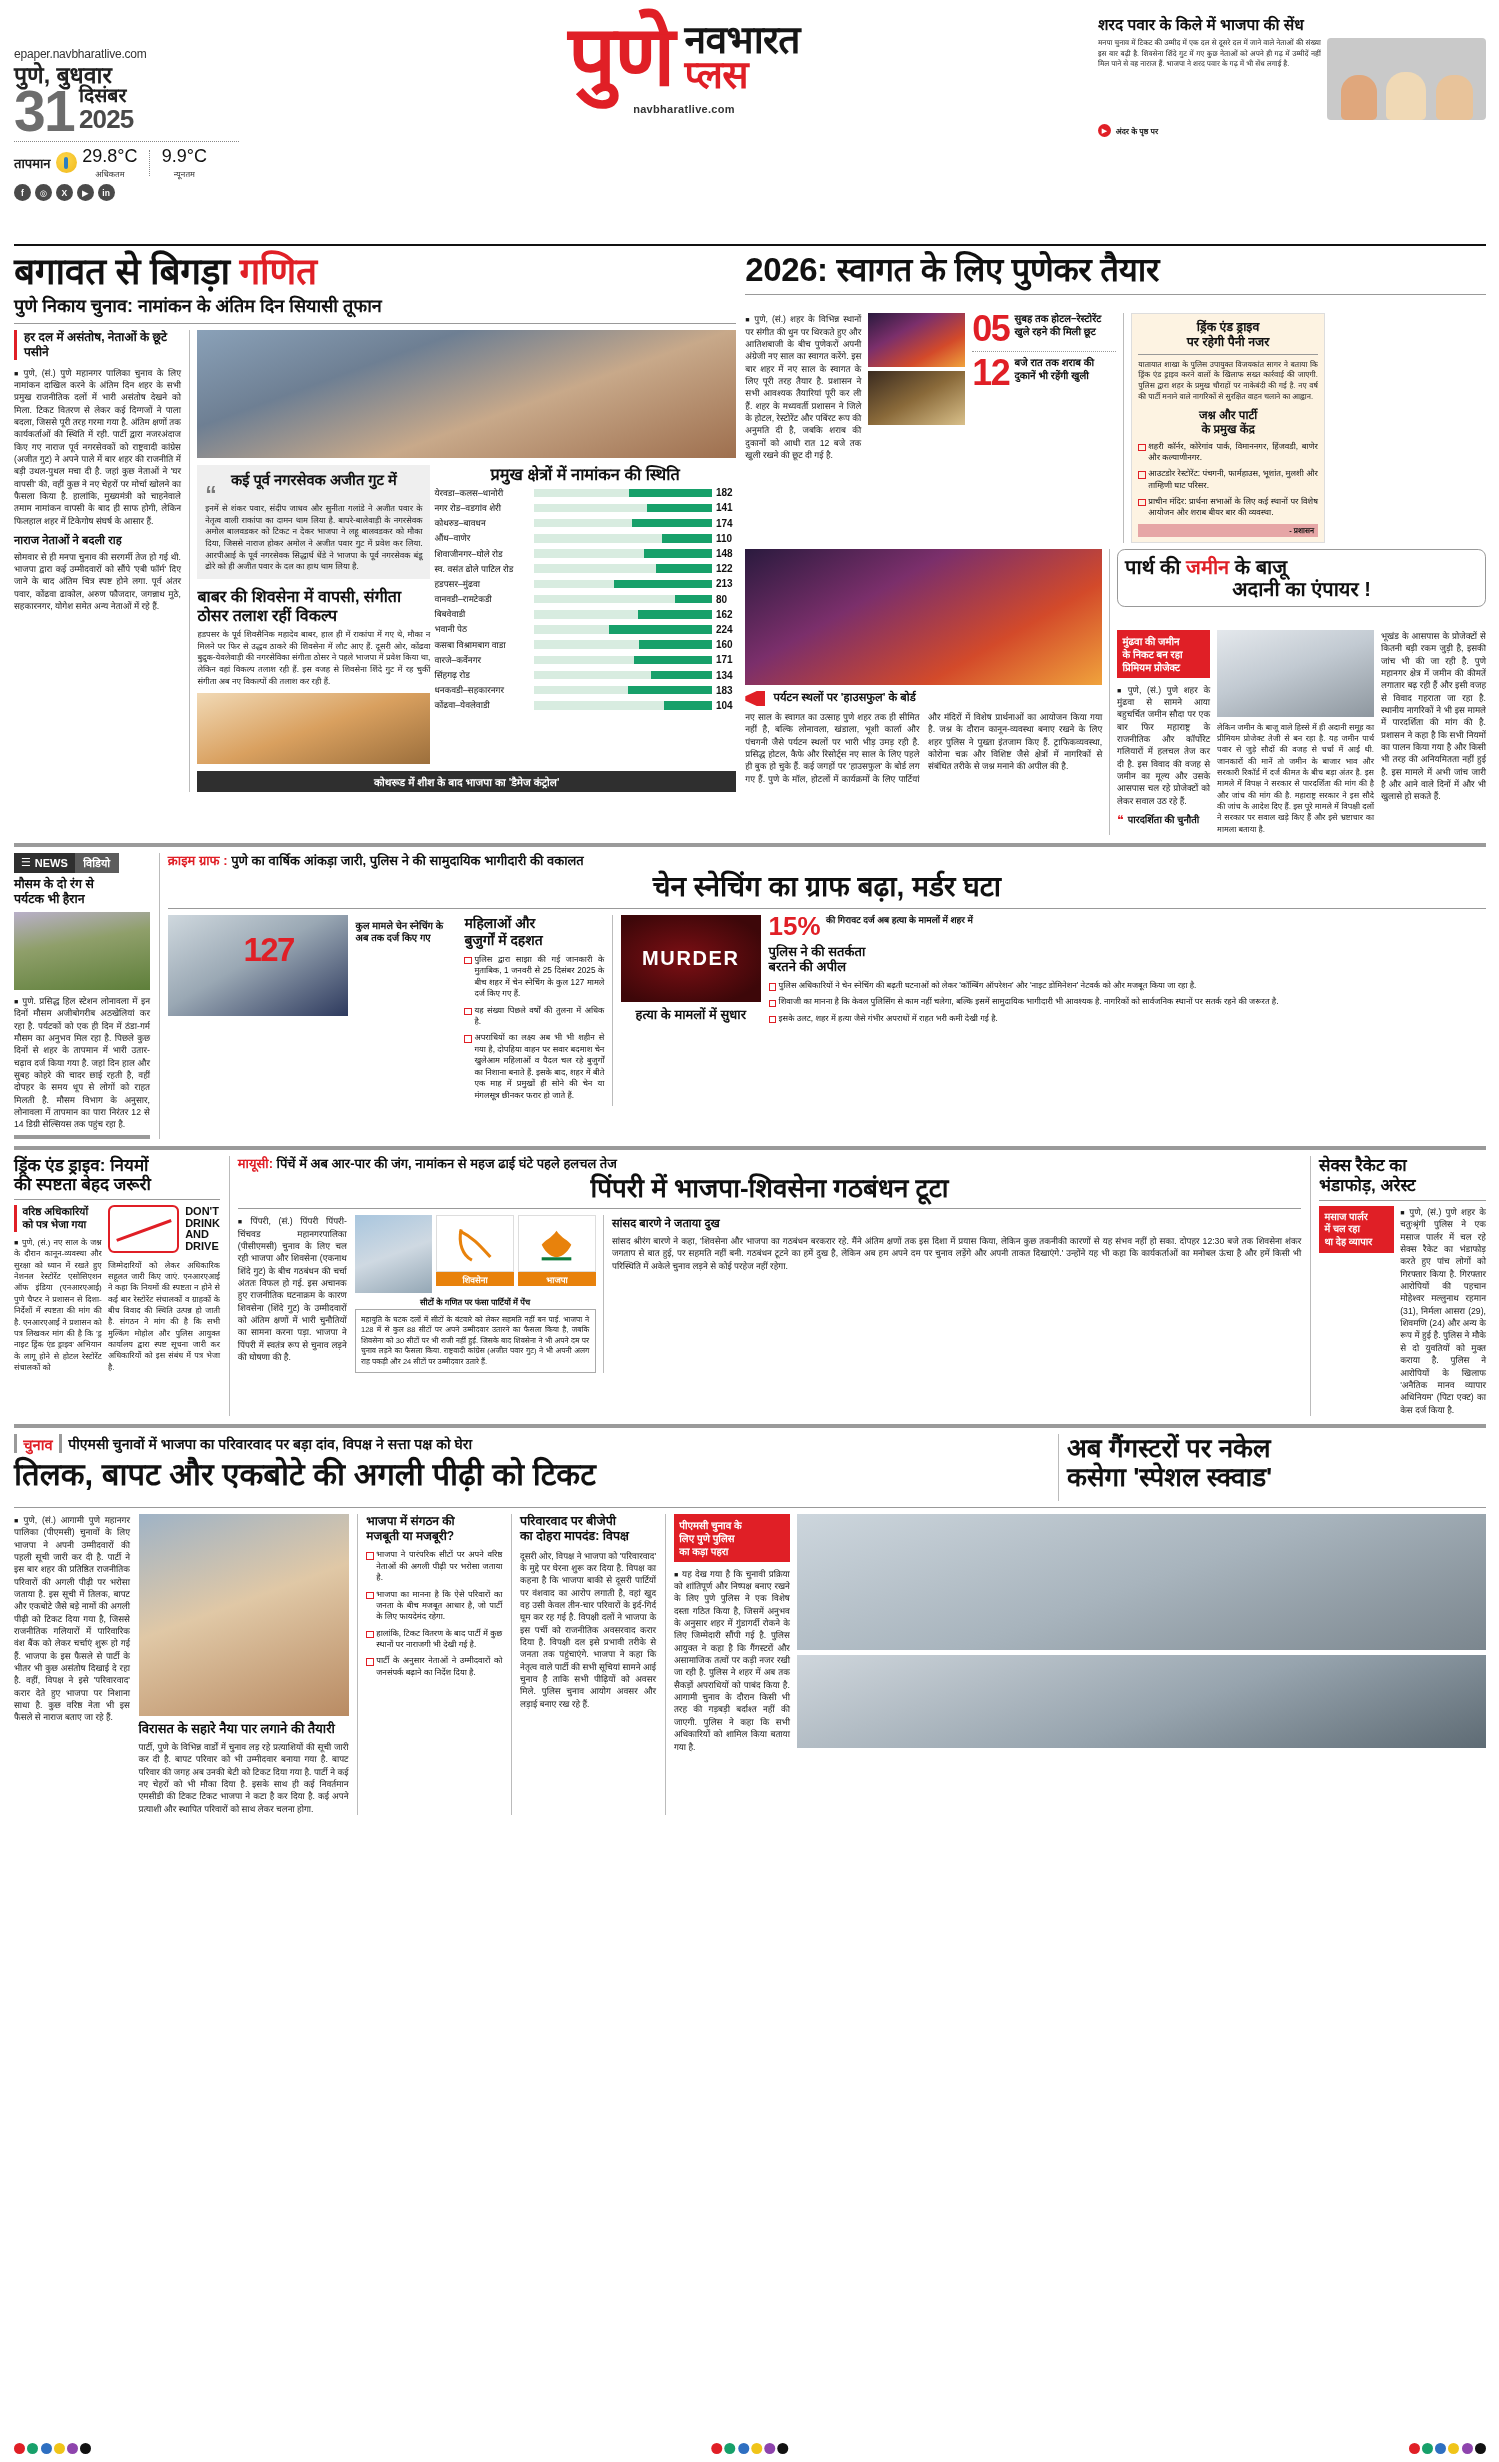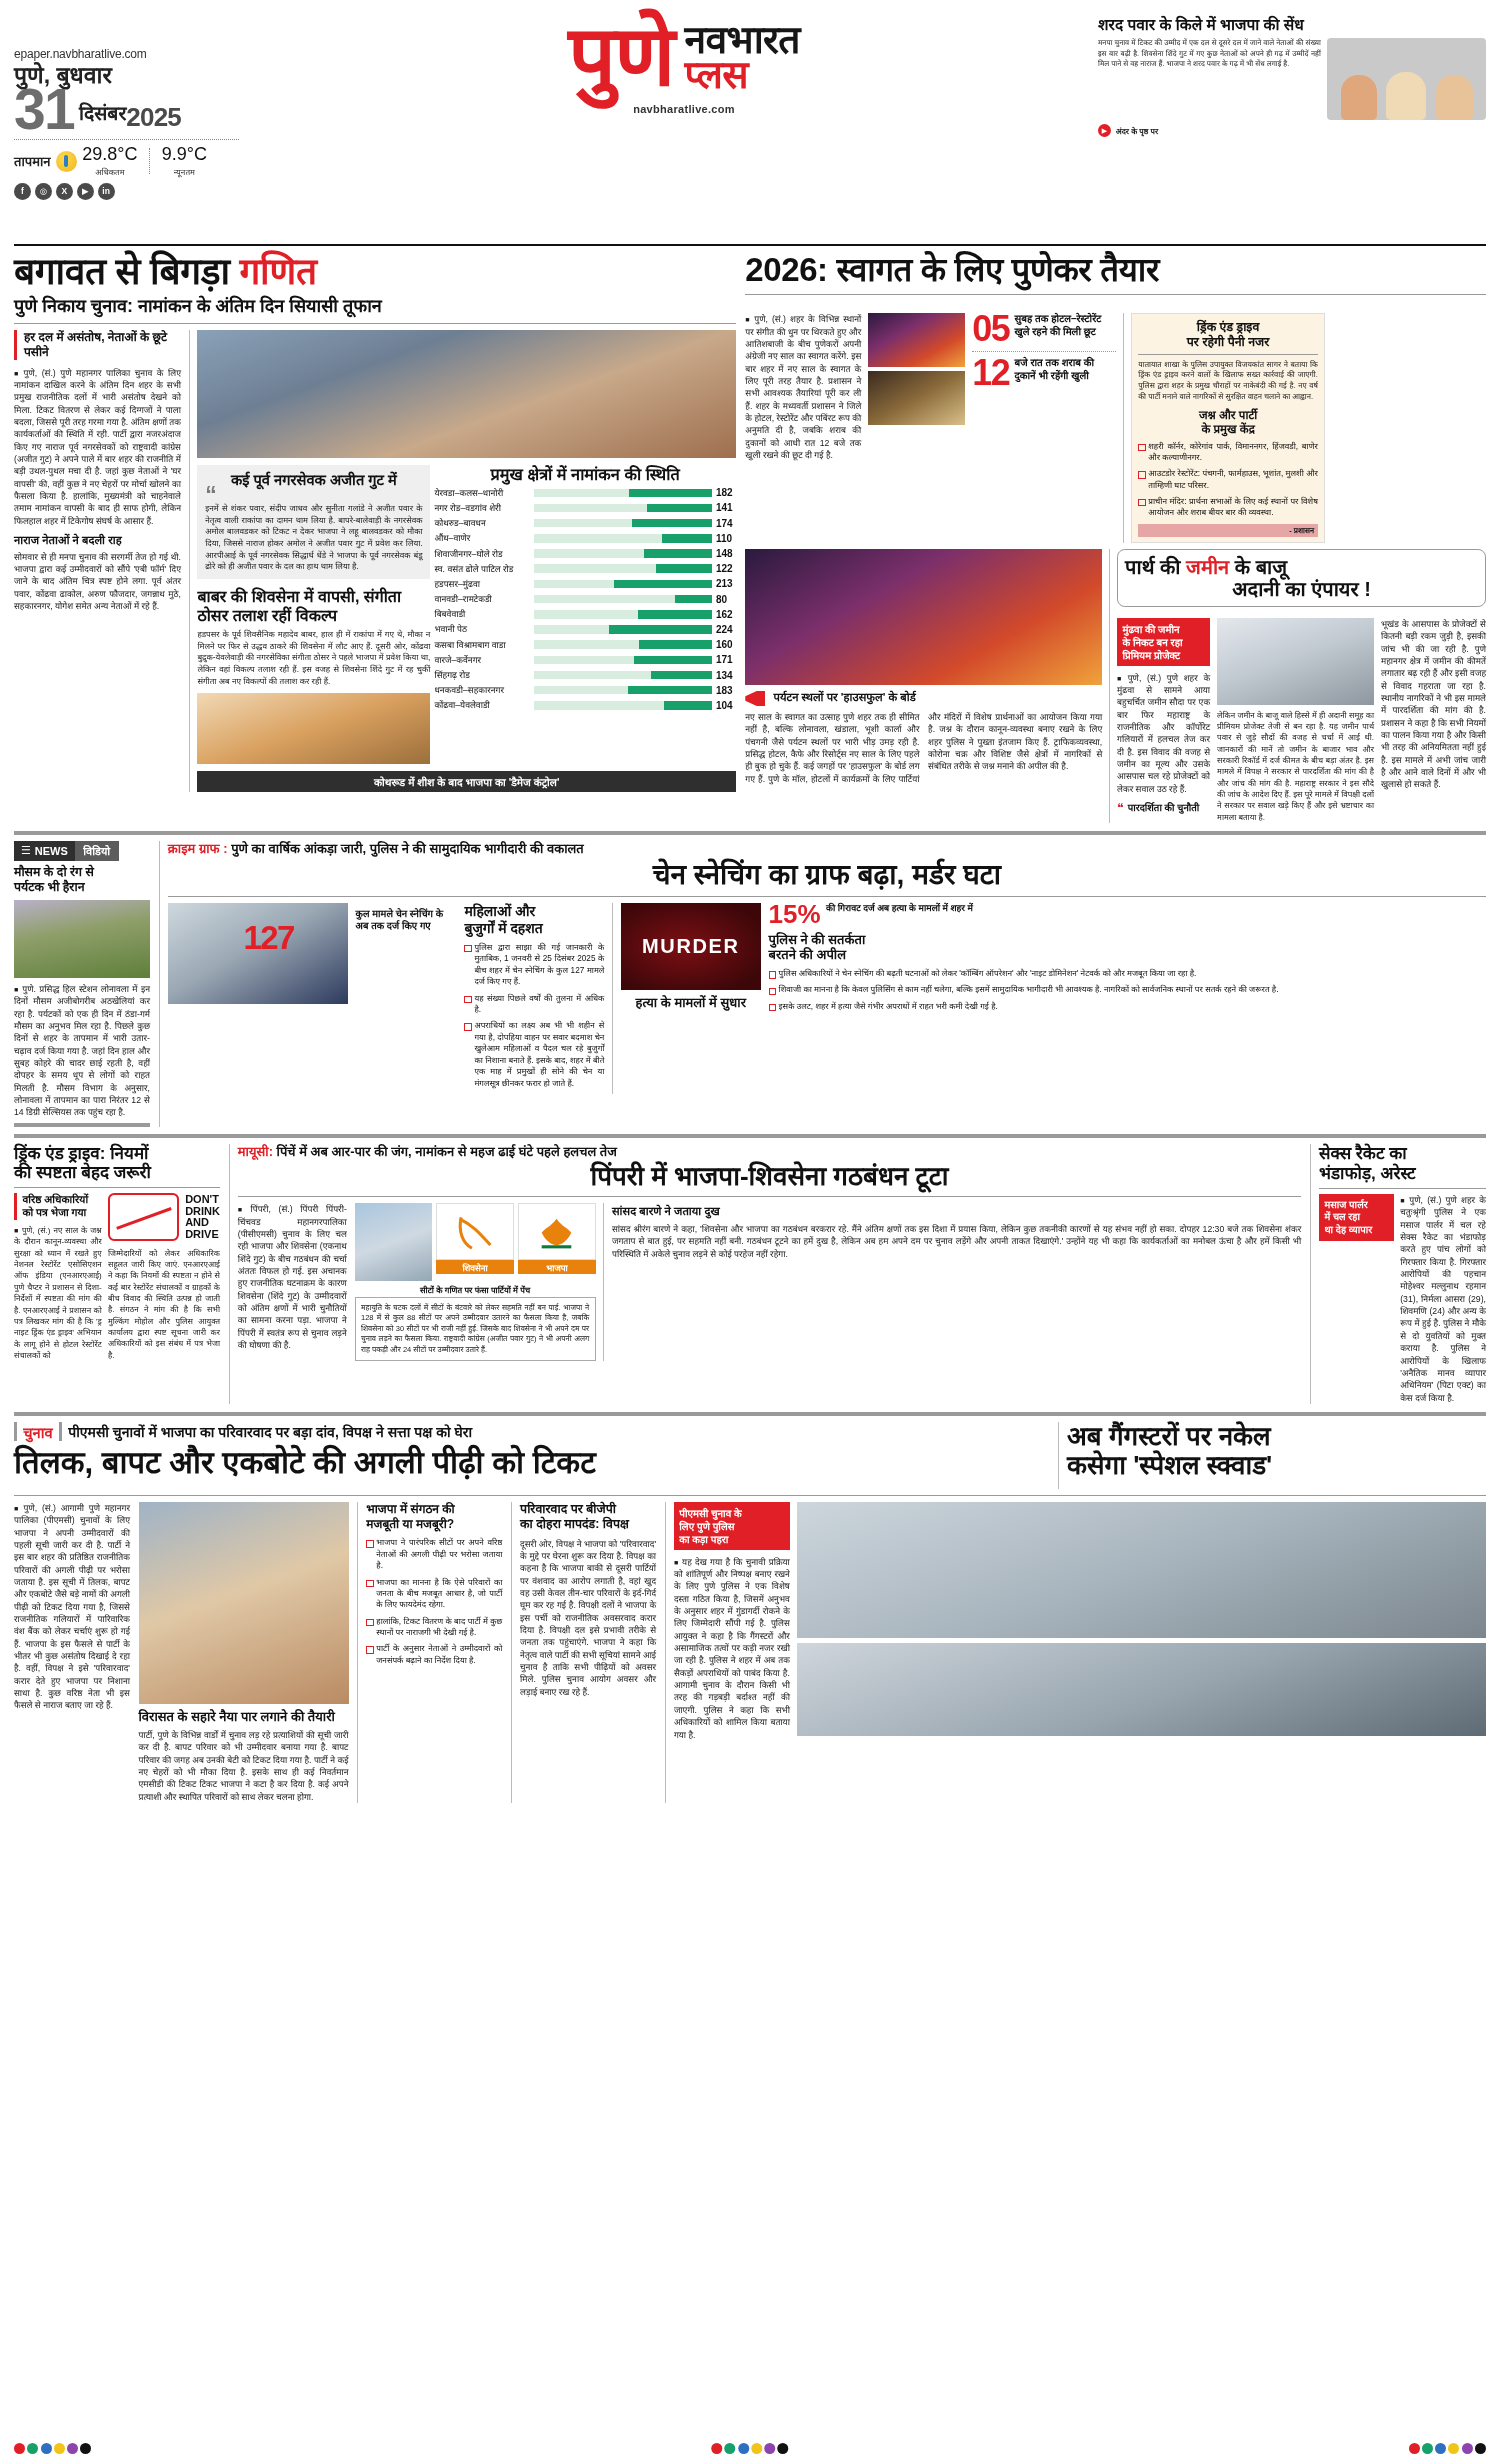--- a/index.html
+++ b/index.html
@@ -26,21 +26,21 @@
   }
   .sq::before { content: "\25A0"; font-size: 7px; margin-right: 3.1px; }
 
   
   .masthead { display: flex; align-items: flex-start; height: 233px; }
   .mast-left { width: 256px; padding-top: 36px; }
   .mast-url { font-size: 12px; color: #333; letter-spacing: -0.2px; }
   .mast-city { font-size: 23px; font-weight: bold; color: #222; margin-top: 1.6px; line-height: 1.1; }
   .mast-daterow { display: flex; align-items: flex-end; gap: 4.7px; margin-top: -1.6px;}
   .mast-day { font-size: 57px; font-weight: bold; color: #6d6d6d; line-height: 0.82; letter-spacing: -1.6px; }
-  .mast-mo { display: flex; flex-direction: row; line-height: 1; padding-bottom: 3.1px;}
+  .mast-mo { display: flex; flex-direction: column; line-height: 1; padding-bottom: 3.1px;}
   .mast-month { font-size: 19.4px; font-weight: bold; color: #222; }
   .mast-year { font-size: 26px; font-weight: bold; color: #4a4a4a; letter-spacing: -0.8px; }
   .mast-dot { border-top: 1.6px dotted #888; margin: 6.2px 0 4.7px 0; width: 225px; }
   .temprow { display: flex; align-items: center; gap: 5.4px; }
   .templabel { font-size: 13px; font-weight: bold; color: #222; }
   .thermo { width: 21px; height: 21px; border-radius: 50%; background: radial-gradient(circle at 40% 35%, #ffd84d, #efb81b); display:flex; align-items:center; justify-content:center; }
   .thermo i { display:block; width:3.9px; height:12.4px; border-radius:2.3px; background:#2e7fc1; }
   .tempbox { text-align: center; line-height: 1; }
   .tempbox b { font-size: 18px; font-weight: normal; color: #111; }
   .tempbox span { display:block; font-size: 8.2px; color: #333; margin-top: 6px;}
@@ -412,21 +412,21 @@
           <div class="body-text" style="margin-top:4.7px;column-count:2;column-gap:8.5px;">नए साल के स्वागत का उत्साह पुणे शहर तक ही सीमित नहीं है, बल्कि लोनावला, खंडाला, भूशी कार्ला और पंचगनी जैसे पर्यटन स्थलों पर भारी भीड़ उमड़ रही है. प्रसिद्ध होटल, कैफे और रिसोर्ट्स नए साल के लिए पहले ही बुक हो चुके हैं. कई जगहों पर 'हाउसफुल' के बोर्ड लग गए हैं. पुणे के मॉल, होटलों में कार्यक्रमों के लिए पार्टियां और मंदिरों में विशेष प्रार्थनाओं का आयोजन किया गया है. जश्न के दौरान कानून-व्यवस्था बनाए रखने के लिए शहर पुलिस ने पुख्ता इंतजाम किए हैं. ट्राफिकव्यवस्था, कोरोना चक्र और विशिष्ट जैसे क्षेत्रों में नागरिकों से संबंधित तरीके से जश्न मनाने की अपील की है.</div>
         </div>
         <div class="vline"></div>
         <div style="flex:1;">
           <div class="round-box" style="padding:5.4px 7px;">
             <div style="font-size:20px;font-weight:bold;line-height:1.12;">
               <span>पार्थ की </span><span class="red">जमीन</span><span> के बाजू</span>
             </div>
             <div style="font-size:20px;font-weight:bold;line-height:1.12;text-align:center;">अदानी का एंपायर !</div>
           </div>
-          <div style="display:flex;gap:7px;margin-top:11px;">
+          <div style="display:flex;gap:7px;margin-top:23px;">
             <div style="width:93px;">
               <div style="background:#e01f26;color:#fff;font-size:10px;font-weight:bold;line-height:1.3;padding:4.7px 5.4px;">
                 <span>मुंढवा की जमीन</span><br><span>के निकट बन रहा</span><br><span>प्रिमियम प्रोजेक्ट</span>
               </div>
               <div class="body-text sq" style="margin-top:5.4px;">पुणे, (सं.) पुणे शहर के मुंढवा से सामने आया बहुचर्चित जमीन सौदा पर एक बार फिर महाराष्ट्र के राजनीतिक और कॉर्पोरेट गलियारों में हलचल तेज कर दी है. इस विवाद की वजह से जमीन का मूल्य और उसके आसपास चल रहे प्रोजेक्टों को लेकर सवाल उठ रहे हैं.</div>
               <div style="display:flex;align-items:center;gap:3.9px;margin-top:4.7px;">
                 <span style="color:#e01f26;font-size:12.4px;">❝</span>
                 <span style="font-size:9.7px;font-weight:bold;">पारदर्शिता की चुनौती</span>
               </div>
             </div>

